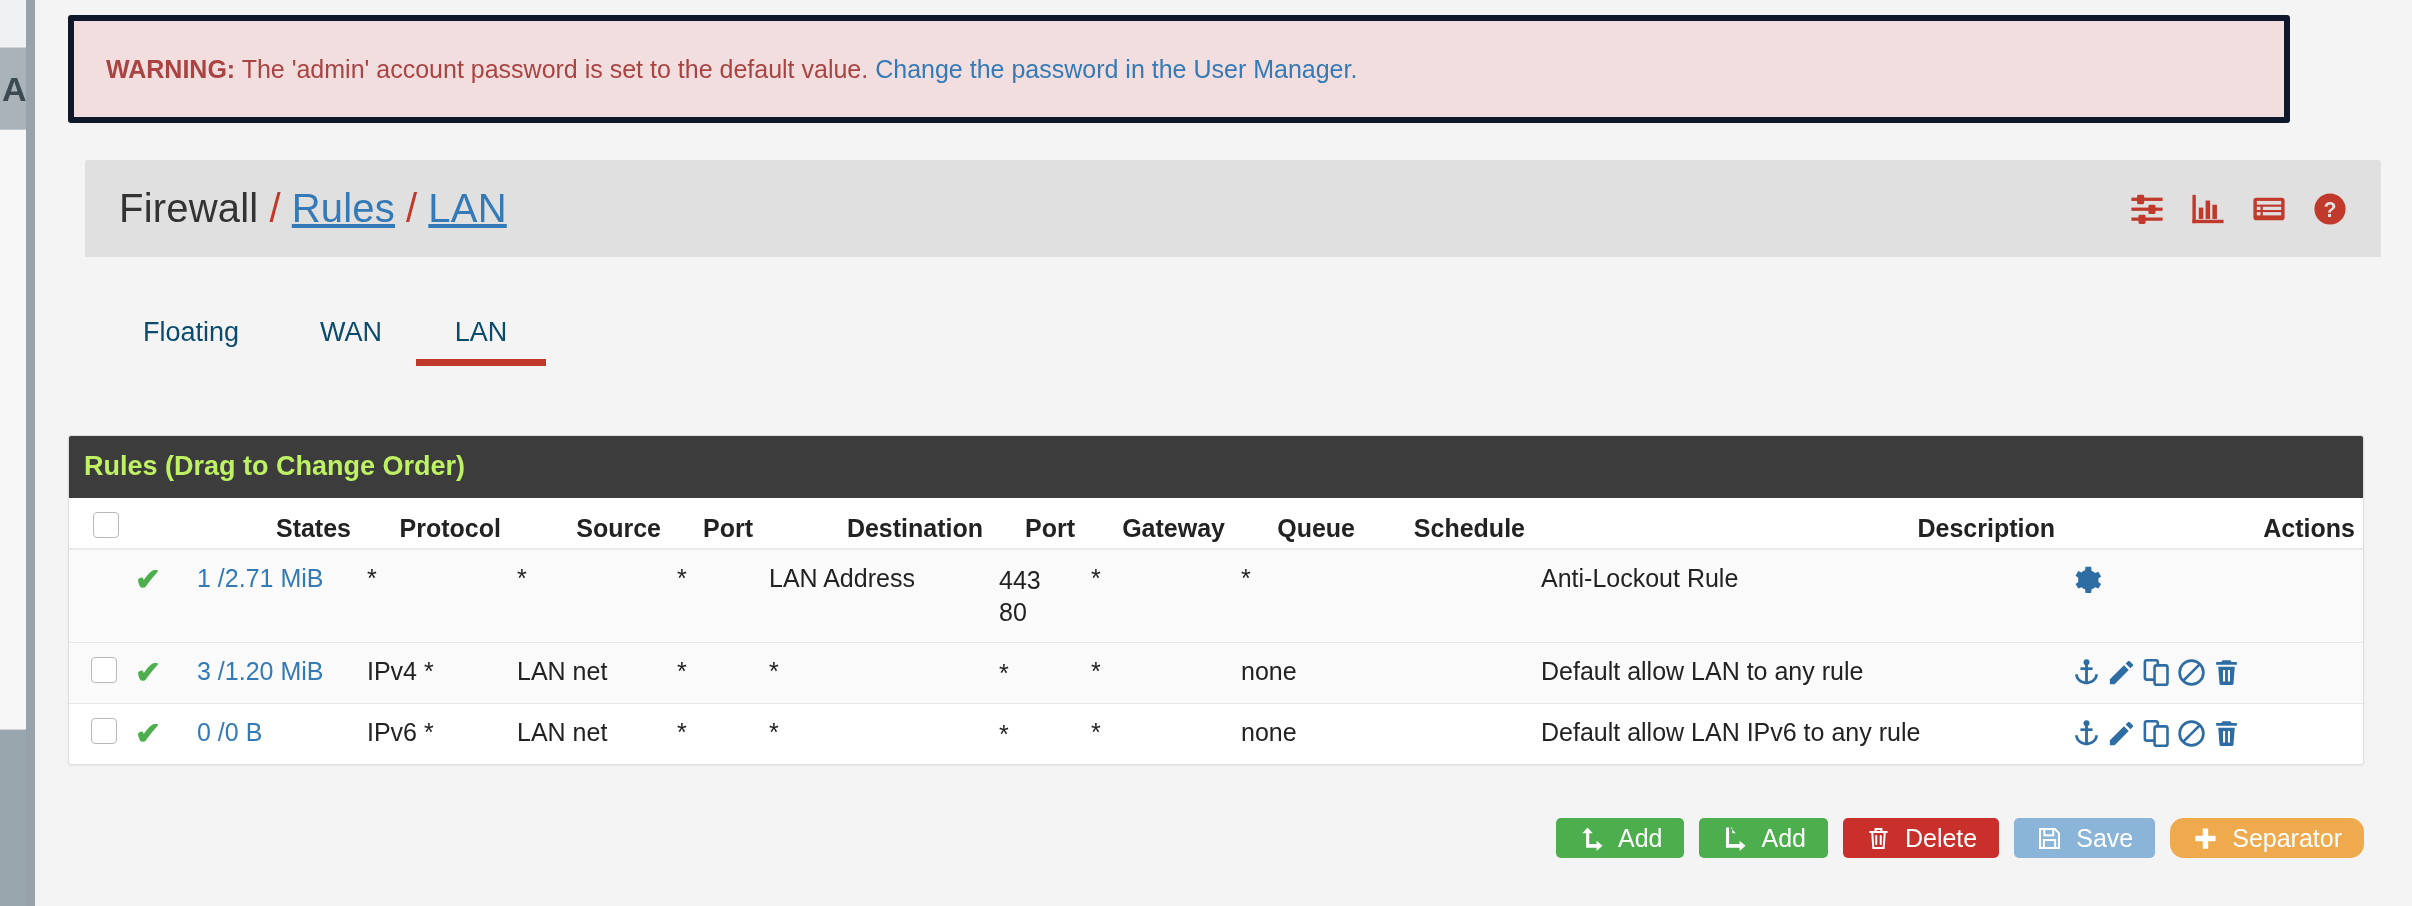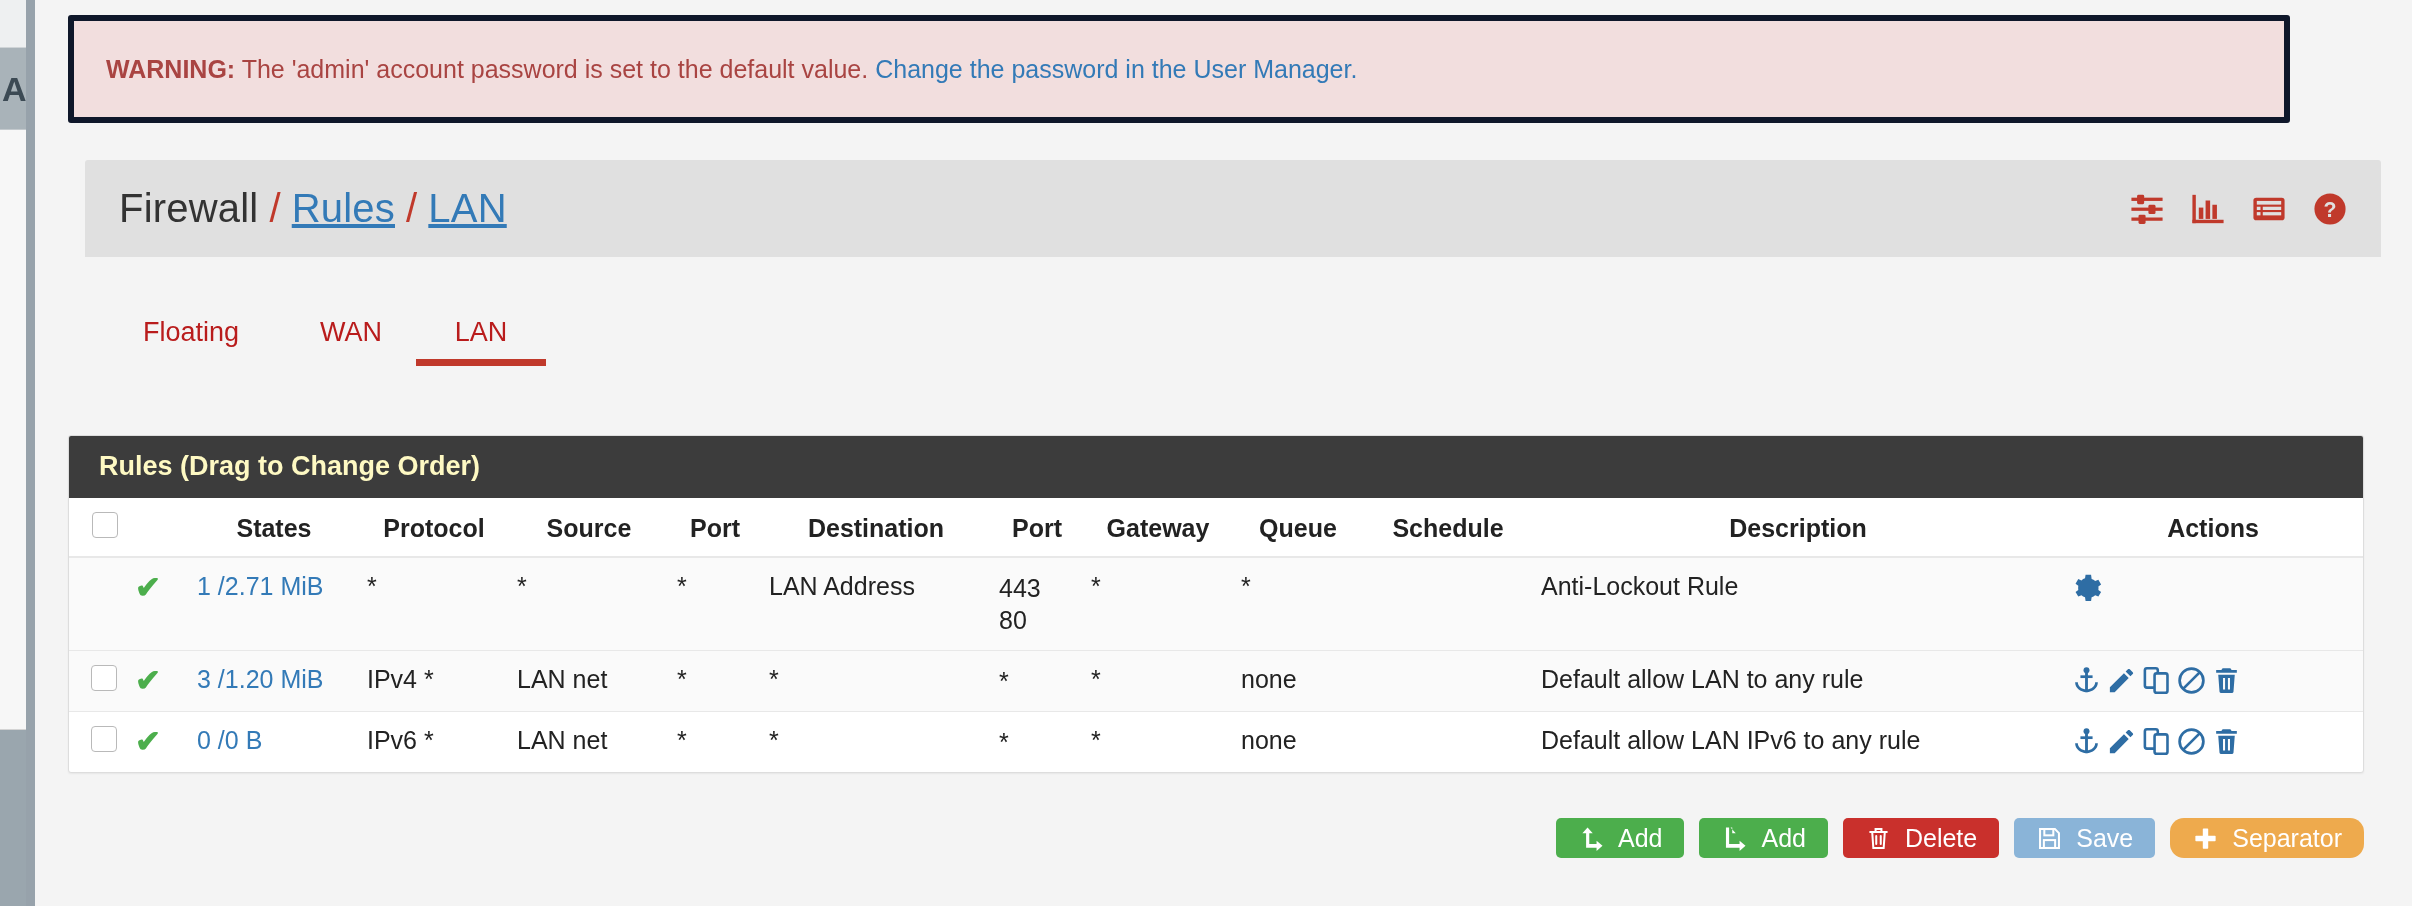--- a/index.html
+++ b/index.html
@@ -79,21 +79,21 @@
     margin-left: auto; display: flex; align-items: center; gap: 27px;
   }
   .crumb-icons svg { display: block; }
 
   
   .tabs {
     position: absolute; left: 28px; top: 305px;
     display: flex; align-items: flex-start;
   }
   .tab {
-    font-size: 27px; color: #b91c1c;
+    font-size: 27px; color: #0c4a6e;
     padding: 12px 0 18px 0;
     margin-right: 0;
     text-align: center;
     cursor: pointer;
     position: relative;
   }
   .tab.t0 { width: 190px; }
   .tab.t1 { width: 130px; }
   .tab.t2 { width: 130px; }
   .tab.active::after {
@@ -106,28 +106,28 @@
   .panel {
     position: absolute; left: 68px; top: 435px;
     width: 2296px;
     background: #fff;
     border: 1px solid #ddd;
     border-radius: 3px;
     box-shadow: 0 1px 2px rgba(0,0,0,.06);
     overflow: hidden;
   }
   .panel-head {
-    background: #3c3c3c; color: #fef9c3;
+    background: #3c3c3c; color: #bef264;
     font-size: 27px; font-weight: 700;
-    padding: 15px 30px 16px 30px;
+    padding: 15px 30px 16px 15px;
   }
   table.rules { width: 100%; border-collapse: collapse; }
   table.rules th {
     font-size: 25px; font-weight: 700; color: #222;
-    text-align: center; padding: 14px 8px 12px 8px;
+    text-align: right; padding: 14px 8px 4px 8px;
     border-bottom: 2px solid #e8e8e8;
     white-space: nowrap;
   }
   table.rules td {
     font-size: 25px; color: #222;
     padding: 14px 8px; vertical-align: top;
     border-bottom: 1px solid #e8e8e8;
     white-space: nowrap;
   }
   tr.row-locked td { background: #fafafa; }

